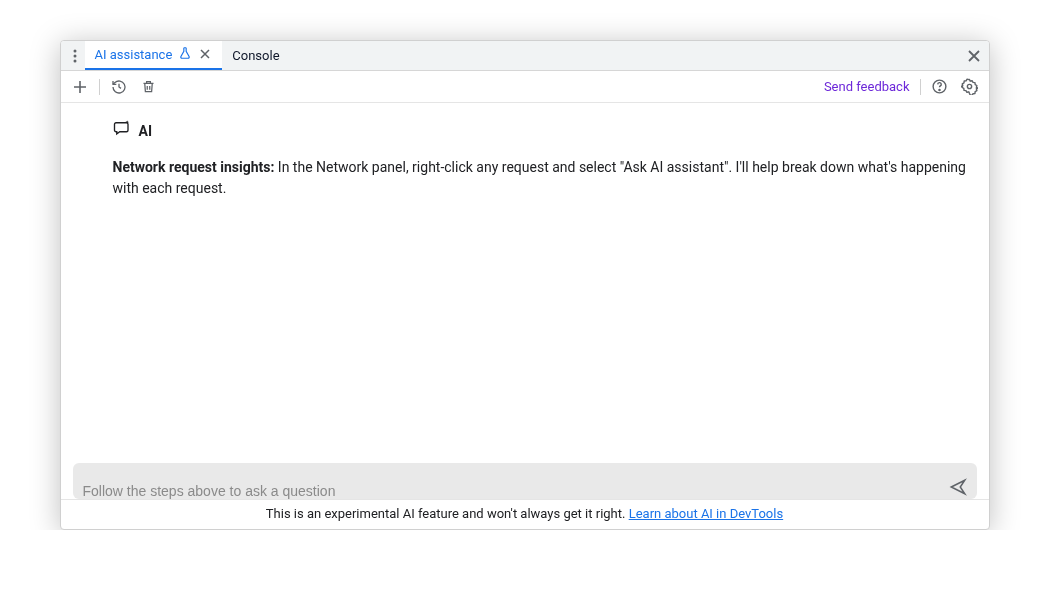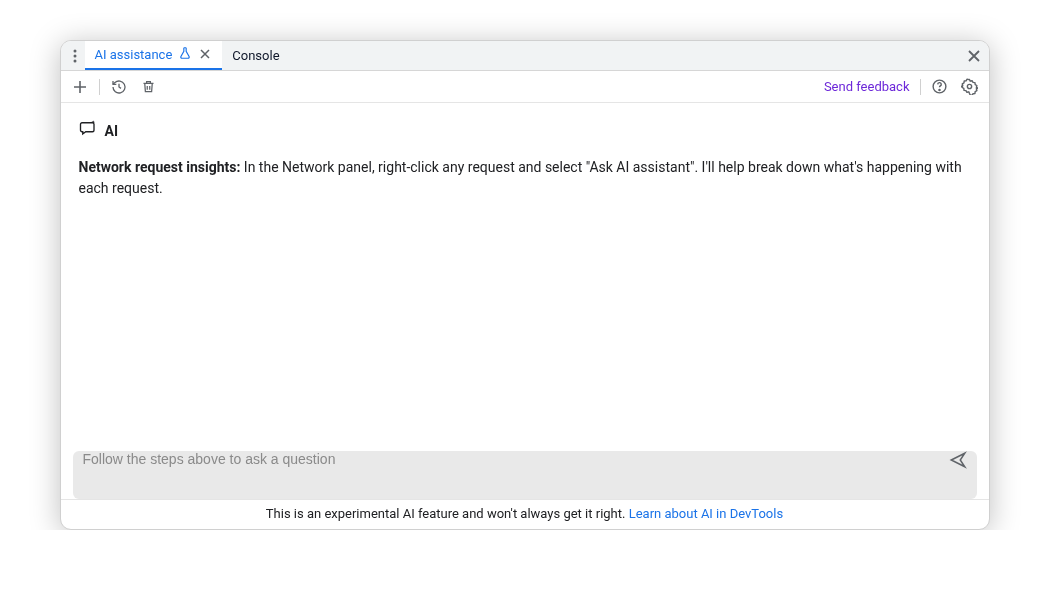--- a/index.html
+++ b/index.html
@@ -9,21 +9,21 @@
       background: #fff;
       display: flex;
       justify-content: center;
       align-items: flex-start;
       padding-top: 40px;
     }
     .panel {
       width: 930px;
       height: 490px;
       border: 1px solid #d0d0d0;
-      border-radius: 11px;
+      border-radius: 4px;
       box-shadow: 0 4px 30px rgba(0,0,0,0.25);
       display: flex;
       flex-direction: column;
       overflow: hidden;
       background: #fff;
     }
     .tabbar {
       display: flex;
       align-items: center;
       height: 30px;
@@ -100,38 +100,39 @@
     .content {
       flex: 1;
       padding: 16px 18px 10px 18px;
       display: flex;
       flex-direction: column;
       gap: 14px;
       overflow-y: auto;
       font-size: 14px;
       color: #202124;
       line-height: 1.5;
+      margin-left: 34px;
     }
     .ai-header {
       display: flex;
       align-items: center;
       gap: 8px;
       font-weight: 700;
       font-size: 14px;
     }
     .bottom-area {
       padding: 10px 12px 0 12px;
     }
     .input-row {
       display: flex;
-      align-items: flex-start;
+      align-items: flex-end;
       background: #e9e9e9;
       border-radius: 6px;
       padding: 0 10px;
-      height: 48px;
+      height: 36px;
     }
     .input-row input {
       flex: 1;
       border: none;
       background: transparent;
       font-size: 14px;
       outline: none;
       color: #5f6368;
     }
     .input-row input::placeholder { color: #8a8a8a; }
@@ -141,20 +142,21 @@
     }
     .footer {
       border-top: 1px solid #e5e5e5;
       text-align: center;
       font-size: 13px;
       color: #202124;
       padding: 6px 0 8px 0;
     }
     .footer a {
       color: #1a73e8;
+      text-decoration: underline;
       cursor: pointer;
     }
     strong { font-weight: 700; }
   </style>
 </head>
 <body>
 
 <div class="panel">
 
   <div class="tabbar">

